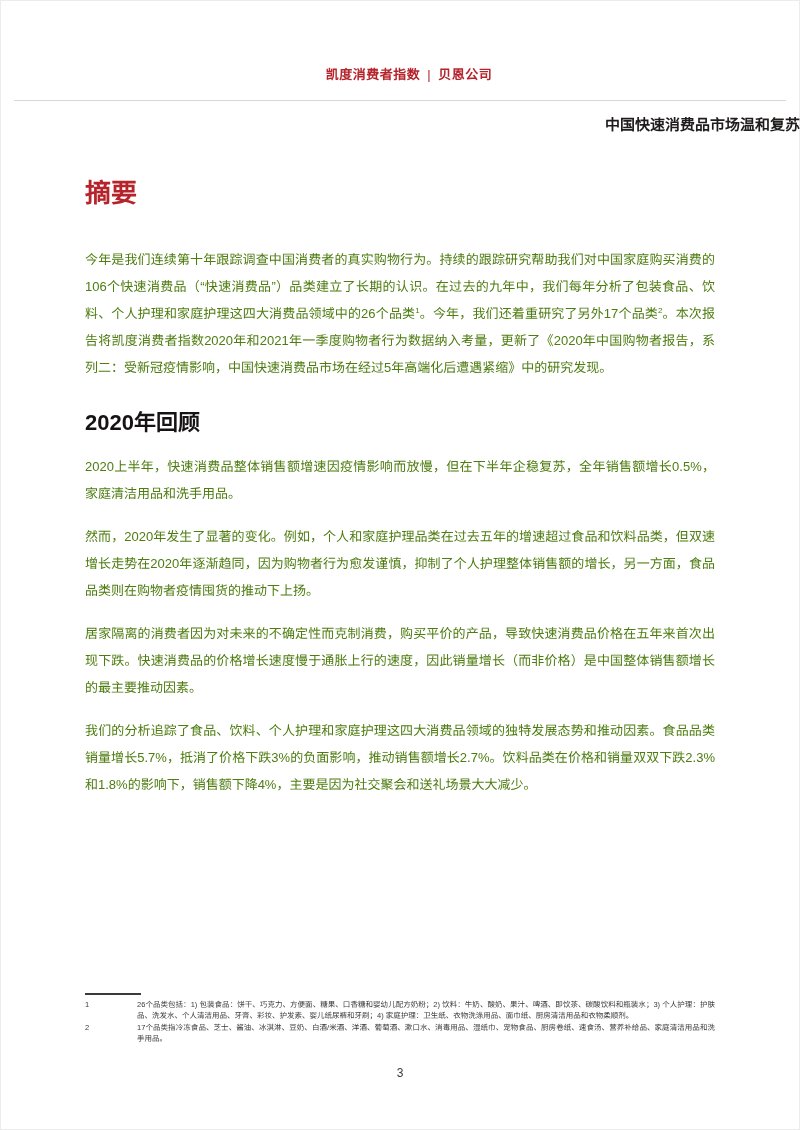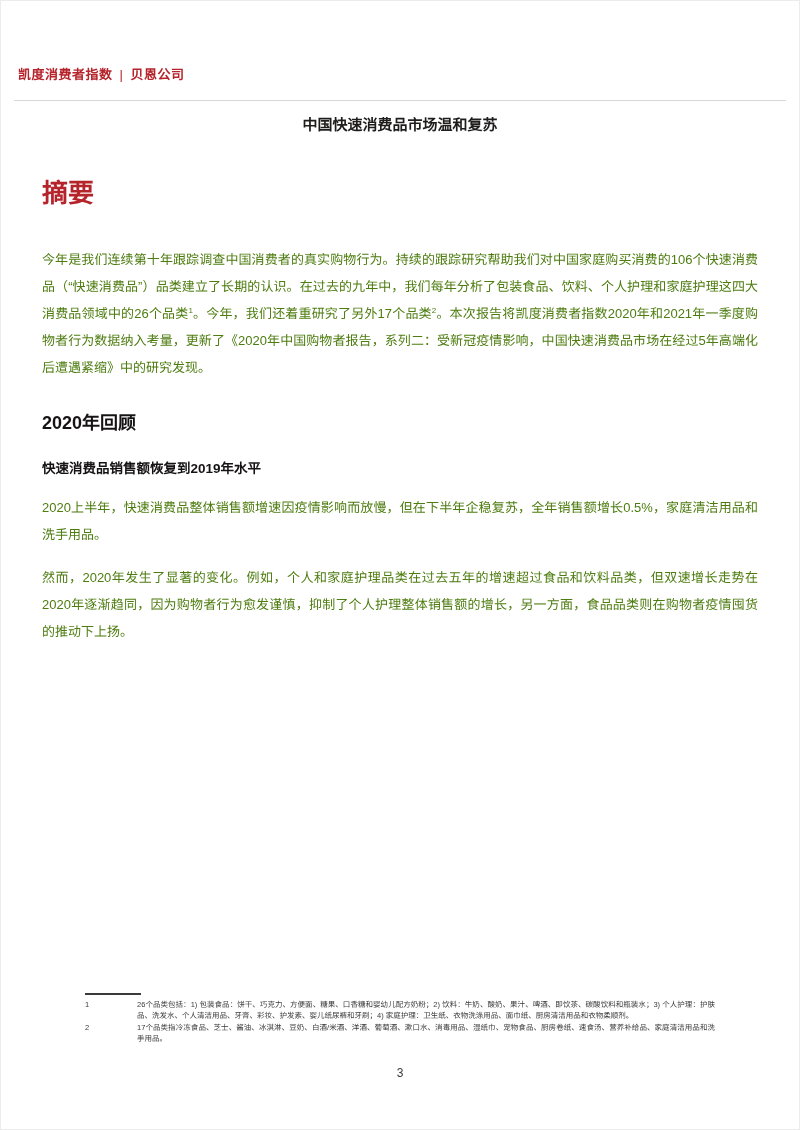--- a/index.html
+++ b/index.html
@@ -9,45 +9,45 @@
     position: relative;
     overflow: hidden;
     background: #ffffff;
     font-family: "Liberation Sans", sans-serif;
     color: #1f1c1c;
     box-shadow: inset 0 0 0 1px #ececec;
   }
 
   .brand {
     padding-top: 64px;
-    text-align: left;
+    text-align: center;
     font-size: 13px;
     font-weight: bold;
     color: #b5232b;
     letter-spacing: 0.5px;
     padding-left: 18px;
   }
   .brand .sep { margin: 0 7px; font-weight: normal; color: #b5232b; }
 
   .top-divider {
     margin: 17px 14px 0 14px;
     border: none;
     border-top: 1px solid #d8d8d8;
     height: 0;
   }
 
   .doc-title {
     margin-top: 12px;
-    text-align: center;
+    text-align: right;
     font-size: 15px;
     font-weight: bold;
     color: #1f1c1c;
   }
 
-  .content { margin: 0 42px; }
+  .content { margin: 0 85px; }
 
   .page-title {
     margin-top: 44px;
     font-size: 26px;
     font-weight: bold;
     color: #b5232b;
     line-height: 30px;
   }
 
   .para {
@@ -61,21 +61,21 @@
   .para.first { margin-top: 38px; }
 
   sup.fn-ref {
     font-size: 8px;
     line-height: 0;
     vertical-align: super;
   }
 
   .section-heading {
     margin-top: 30px;
-    font-size: 18px;
+    font-size: 22px;
     font-weight: bold;
     color: #151313;
     line-height: 24px;
   }
 
   .sub-heading {
     margin-top: 25px;
     font-size: 13.5px;
     font-weight: bold;
     color: #151313;
@@ -126,26 +126,27 @@
 <div class="doc-title">中国快速消费品市场温和复苏</div>
 
 <main class="content">
 
   <h1 class="page-title">摘要</h1>
 
   <p class="para first"><span>今年是我们连续第十年跟踪调查中国消费者的真实购物行为。持续的跟踪研究帮助我们对中国家庭购买消费的106个快速消费品（“快速消费品”）品类建立了长期的认识。在过去的九年中，我们每年分析了包装食品、饮料、个人护理和家庭护理这四大消费品领域中的26个品类</span><sup class="fn-ref">1</sup><span>。今年，我们还着重研究了另外17个品类</span><sup class="fn-ref">2</sup><span>。本次报告将凯度消费者指数2020年和2021年一季度购物者行为数据纳入考量，更新了《2020年中国购物者报告，系列二：受新冠疫情影响，中国快速消费品市场在经过5年高端化后遭遇紧缩》中的研究发现。</span></p>
 
   <h2 class="section-heading">2020年回顾</h2>
 
-  <h3 class="sub-heading">快速消费品销售额恢复到2019年水平</h3>
 
   <p class="para">2020上半年，快速消费品整体销售额增速因疫情影响而放慢，但在下半年企稳复苏，全年销售额增长0.5%，家庭清洁用品和洗手用品。</p>
   <p class="para">然而，2020年发生了显著的变化。例如，个人和家庭护理品类在过去五年的增速超过食品和饮料品类，但双速增长走势在2020年逐渐趋同，因为购物者行为愈发谨慎，抑制了个人护理整体销售额的增长，另一方面，食品品类则在购物者疫情囤货的推动下上扬。</p>
+  <p class="para">居家隔离的消费者因为对未来的不确定性而克制消费，购买平价的产品，导致快速消费品价格在五年来首次出现下跌。快速消费品的价格增长速度慢于通胀上行的速度，因此销量增长（而非价格）是中国整体销售额增长的最主要推动因素。</p>
 
 
+  <p class="para">我们的分析追踪了食品、饮料、个人护理和家庭护理这四大消费品领域的独特发展态势和推动因素。食品品类销量增长5.7%，抵消了价格下跌3%的负面影响，推动销售额增长2.7%。饮料品类在价格和销量双双下跌2.3%和1.8%的影响下，销售额下降4%，主要是因为社交聚会和送礼场景大大减少。</p>
 
 </main>
 
 <footer class="footnotes">
   <hr class="fn-rule">
   <div class="fn-row">
     <span class="fn-num">1</span>
     <span class="fn-text">26个品类包括：1) 包装食品：饼干、巧克力、方便面、糖果、口香糖和婴幼儿配方奶粉；2) 饮料：牛奶、酸奶、果汁、啤酒、即饮茶、碳酸饮料和瓶装水；3) 个人护理：护肤品、洗发水、个人清洁用品、牙膏、彩妆、护发素、婴儿纸尿裤和牙刷；4) 家庭护理：卫生纸、衣物洗涤用品、面巾纸、厨房清洁用品和衣物柔顺剂。</span>
   </div>
   <div class="fn-row">

